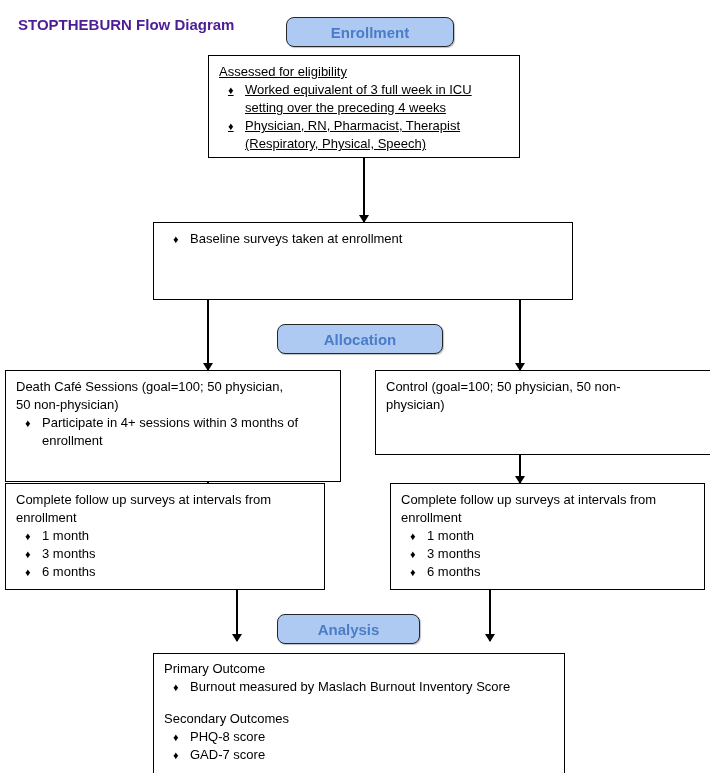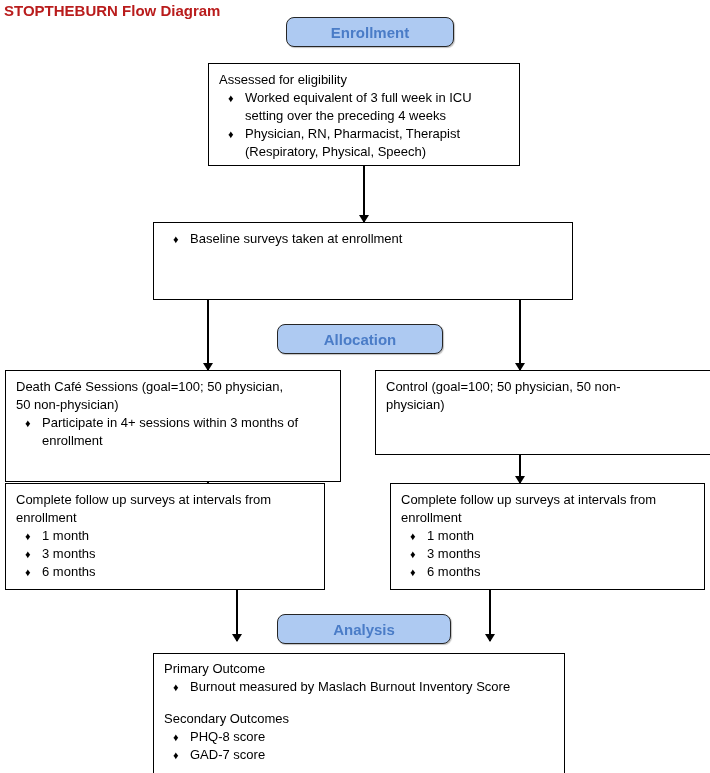--- a/index.html
+++ b/index.html
@@ -9,55 +9,55 @@
     height: 773px;
     background: #ffffff;
     font-family: "Liberation Sans", sans-serif;
     color: #000;
     overflow: hidden;
   }
   .title {
     position: absolute;
     left: 2px;
     top: 0px;
-    margin: 2px;
+    margin: 16px;
     font-size: 15px;
     font-weight: 700;
-    color: #b91c1c;
+    color: #4c1d95;
   }
   .badge {
     position: absolute;
     display: flex;
     align-items: center;
     justify-content: center;
     background: var(--badge-fill, #aecaf2);
     border: 1.6px solid var(--badge-border, #262626);
     border-radius: 8px;
     box-sizing: border-box;
     font-size: 15px;
     font-weight: 700;
     color: var(--badge-text, #4a7cc7);
     z-index: 3;
     box-shadow: 1px 1px 1px rgba(0,0,0,0.25);
   }
   .badge-enrollment { left: 286px; top: 17px;  width: 168px; height: 30px; }
   .badge-allocation { left: 277px; top: 324px; width: 166px; height: 30px; }
-  .badge-analysis   { left: 277px; top: 614px; width: 174px; height: 30px; }
+  .badge-analysis   { left: 277px; top: 614px; width: 143px; height: 30px; }
 
   .box {
     position: absolute;
     background: #ffffff;
     border: 1px solid var(--box-border, #000);
     box-sizing: border-box;
     padding: 7px 10px 0 10px;
     font-size: 13px;
     line-height: 18px;
     z-index: 2;
   }
-  .box-eligibility    { left: 208px; top: 63px;  width: 312px; height: 103px; }
+  .box-eligibility    { left: 208px; top: 55px;  width: 312px; height: 103px; text-decoration: underline; }
   .box-randomization  { left: 153px; top: 222px; width: 420px; height: 78px;  }
   .box-death-cafe     { left: 5px;   top: 370px; width: 336px; height: 112px;  }
   .box-control        { left: 375px; top: 370px; width: 381px; height: 85px;  }
   .box-followup-left  { left: 5px;   top: 483px; width: 320px; height: 107px; }
   .box-followup-right { left: 390px; top: 483px; width: 315px; height: 107px; }
   .box-analysis       { left: 153px; top: 641px; width: 412px; height: 130px; padding-top: 6px; margin-top: 12px; }
 
   .line { white-space: pre-line; }
   .bullet { display: flex; padding-left: 9px; }
   .diamond { flex: 0 0 17px; font-size: 11px; line-height: 18px; }

